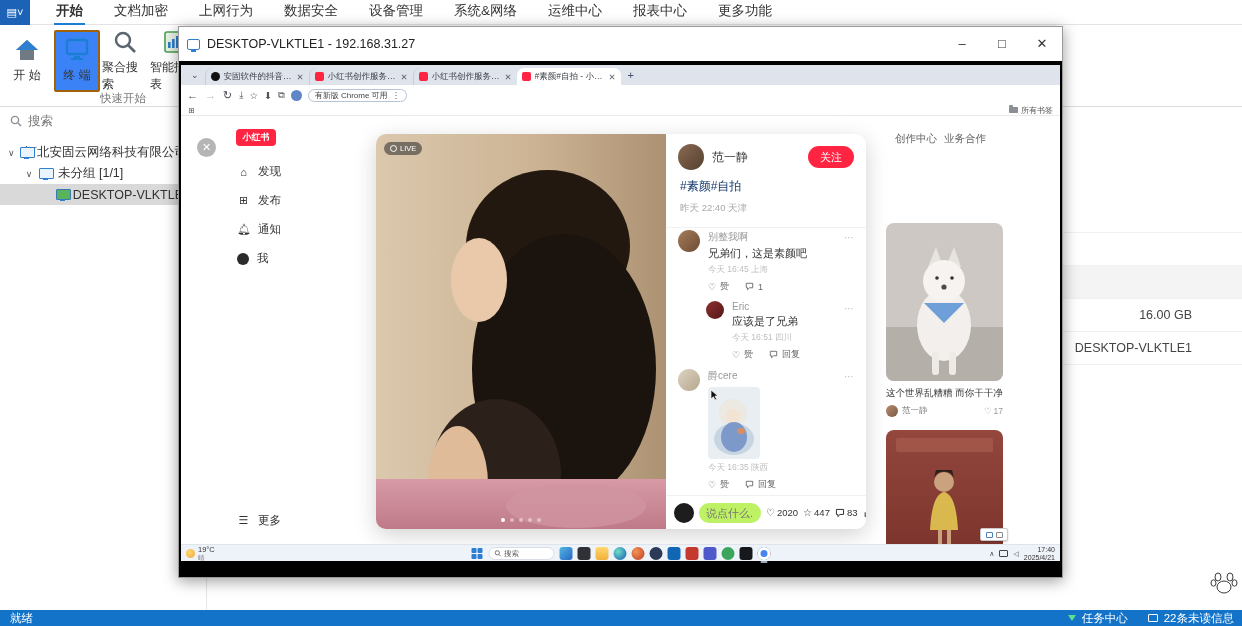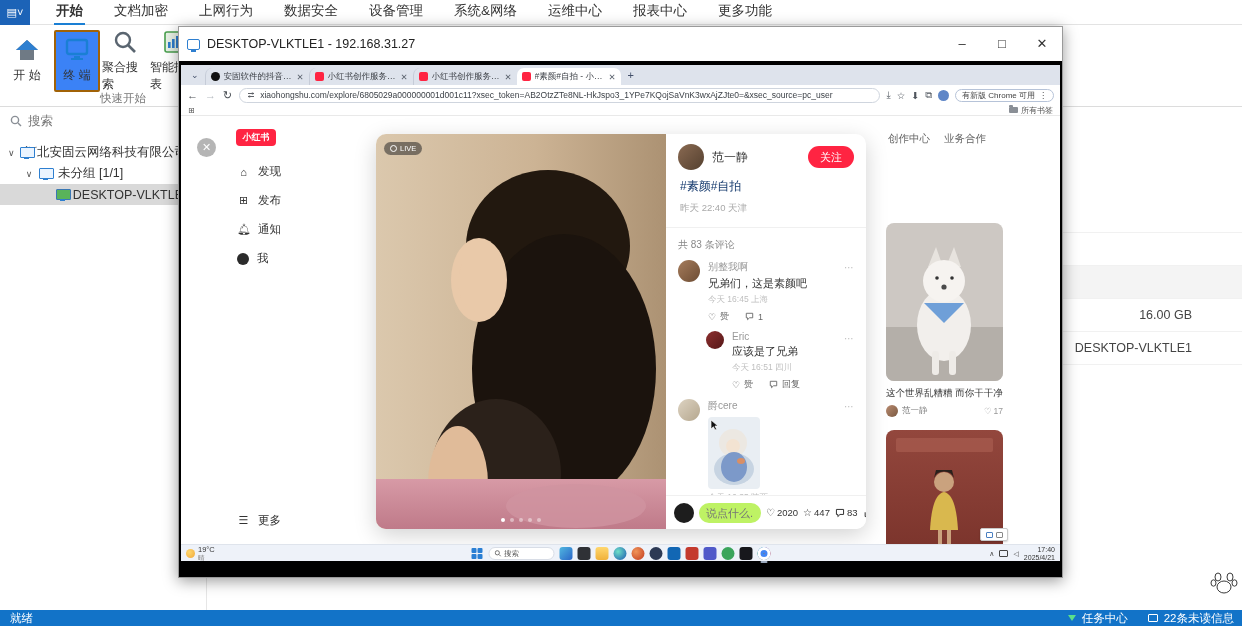--- a/index.html
+++ b/index.html
@@ -82,21 +82,21 @@
 
   
   .page { position:relative; height:428px; background:#fff; overflow:hidden; }
   .xhs-close { position:absolute; left:16px; top:22px; width:19px; height:19px; border-radius:50%; background:rgba(120,120,120,.55); color:#fff; font-size:11px; display:flex; align-items:center; justify-content:center; cursor:pointer; z-index:3; }
   .xhs-logo { position:absolute; left:55px; top:13px; width:40px; height:17px; background:#ff2442; color:#fff; border-radius:4px; font-size:9px; display:flex; align-items:center; justify-content:center; cursor:pointer; font-weight:bold; }
   .xhs-nav { position:absolute; left:56px; top:48px; display:flex; flex-direction:column; gap:14px; font-size:11.5px; color:#333; }
   .xnav-item { display:flex; align-items:center; gap:8px; cursor:pointer; }
   .xnav-ic { width:13px; text-align:center; font-size:11px; color:#333; }
   .me-dot { width:12px; height:12px; border-radius:50%; background:#2b2b2b; }
   .xhs-more { position:absolute; left:56px; bottom:16px; display:flex; align-items:center; gap:8px; font-size:11.5px; color:#333; cursor:pointer; }
-  .top-links { position:absolute; right:74px; top:16px; display:flex; gap:14px; font-size:10.5px; color:#666; }
+  .top-links { position:absolute; right:74px; top:16px; display:flex; gap:7px; font-size:10.5px; color:#666; }
   .top-links span { cursor:pointer; }
 
   .modal { position:absolute; left:195px; top:18px; width:490px; height:395px; display:flex; border-radius:10px; overflow:hidden; box-shadow:0 6px 22px rgba(0,0,0,.18); background:#fff; }
   .photo { position:relative; width:290px; height:395px; flex:0 0 290px; }
   .live { position:absolute; left:8px; top:8px; height:13px; padding:0 6px; background:rgba(40,40,40,.55); border-radius:7px; color:#fff; font-size:7.5px; display:flex; align-items:center; gap:3px; }
   .live:before { content:""; width:5px; height:5px; border:1px solid #fff; border-radius:50%; }
   .dots { position:absolute; left:0; right:0; bottom:7px; display:flex; justify-content:center; gap:5px; }
   .dots i { width:4px; height:4px; border-radius:50%; background:rgba(255,255,255,.45); }
   .dots i.on { background:#fff; }
 
@@ -312,29 +312,20 @@
         <span class="lbl">#素颜#自拍 - 小红书</span>
         <span class="x">✕</span>
       </div>
       <span class="newtab">+</span>
     </div>
 
     <div class="ctoolbar">
       <span class="nav-ic">←</span>
       <span class="nav-ic dis">→</span>
       <span class="nav-ic">↻</span>
-      <div class="omnibox">
-        <svg width="8" height="8" viewBox="0 0 8 8">
-            <line x1="1" y1="2.5" x2="7" y2="2.5" stroke="#5f6368" stroke-width="1"></line>
-            <line x1="1" y1="5.5" x2="7" y2="5.5" stroke="#5f6368" stroke-width="1"></line>
-            <circle cx="5.5" cy="2.5" r="1.1" fill="#5f6368"></circle>
-            <circle cx="2.5" cy="5.5" r="1.1" fill="#5f6368"></circle>
-          </svg>
-        <span class="url">xiaohongshu.com/explore/6805029a000000001d001c11?xsec_token=AB2OtzZTe8NL-HkJspo3_1YPe7KQojSaVnK3wxAjZJte0=&amp;xsec_source=pc_user</span>
-      </div>
       <div class="tb-right">
         <span class="tb-ic">⤓</span>
         <span class="tb-ic">☆</span>
         <span class="tb-ic">⬇</span>
         <span class="tb-ic">⧉</span>
         <span class="avatar-mini"></span>
         <span class="chip">
           <span>有新版 Chrome 可用</span>
           <span>⋮</span>
         </span>
@@ -419,21 +410,20 @@
 
         <div class="panel">
           <div class="p-head">
             <span class="av av26"></span>
             <span class="p-name">范一静</span>
             <button class="follow">关注</button>
           </div>
           <div class="p-title">#素颜#自拍</div>
           <div class="p-meta">昨天 22:40 天津</div>
           <div class="p-div"></div>
-          <div class="c-count">共 83 条评论</div>
 
           <div class="comment">
             <span class="c-more">⋯</span>
             <div class="c-flex">
               <span class="av av22" style="background:linear-gradient(135deg,#a57c5c,#6d4c33);"></span>
               <div class="c-body">
                 <div class="c-user">别整我啊</div>
                 <div class="c-text">兄弟们，这是素颜吧</div>
                 <div class="c-meta">今天 16:45 上海</div>
                 <div class="c-act">

